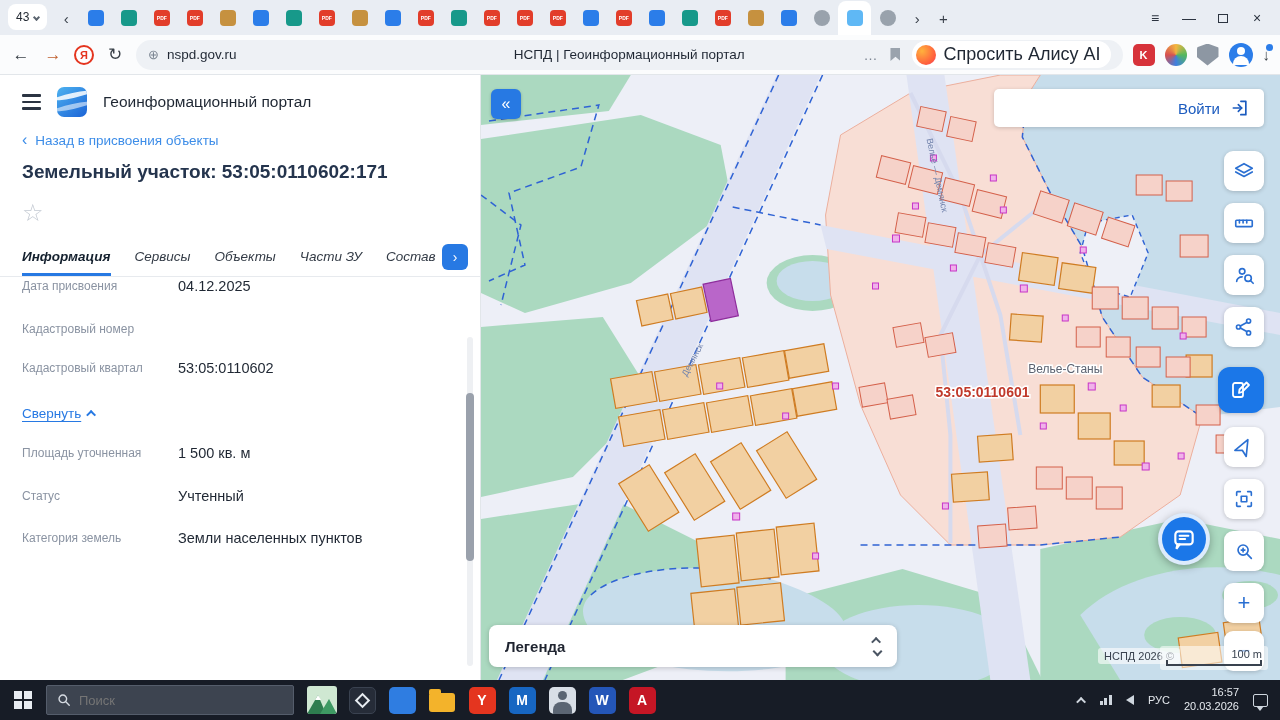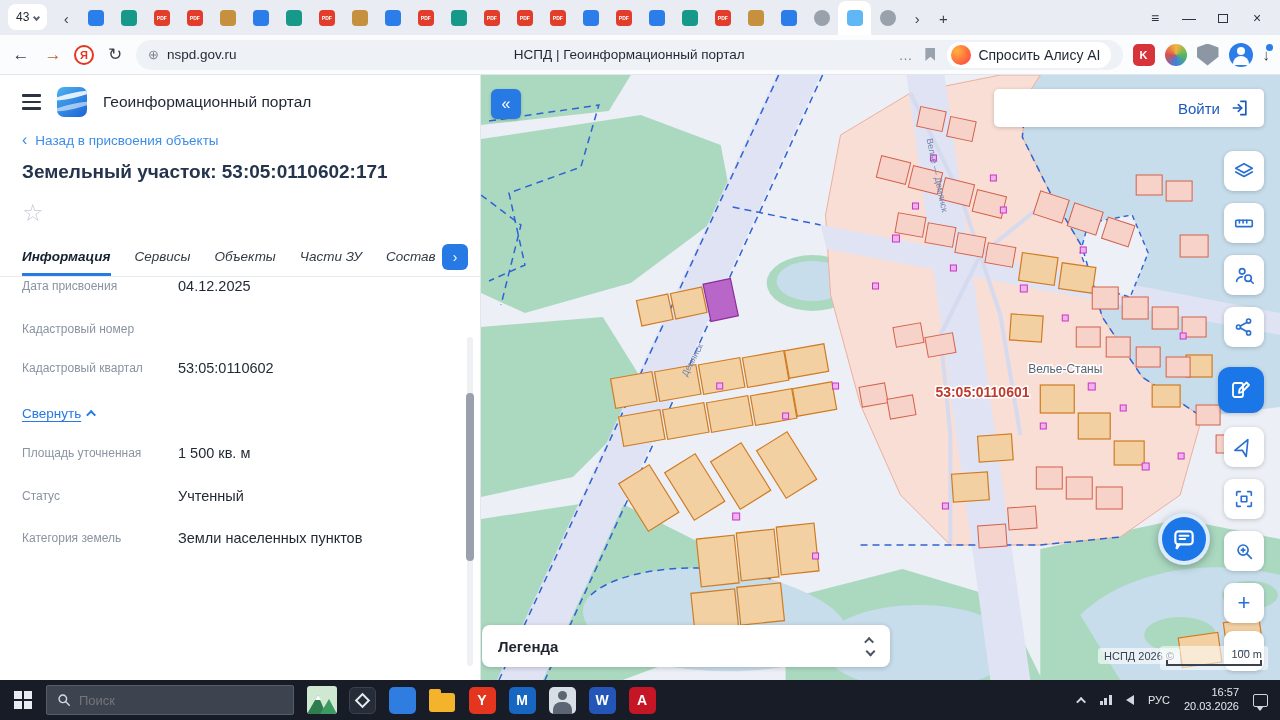--- a/index.html
+++ b/index.html
@@ -29,21 +29,21 @@
   .ya-circle { width:20px; height:20px; border-radius:50%; border:2px solid #e4351f; color:#e4351f; font-size:11px; font-weight:bold; display:flex; align-items:center; justify-content:center; background:#fff; }
   .url-pill { flex:1; height:30px; background:#eef1f5; border-radius:15px; display:flex; align-items:center; padding:0 12px; position:relative; gap:8px; }
   .site-info { color:#7b8592; font-size:13px; }
   .url-text { font-size:13.5px; color:#1f2733; }
   .page-title-center { position:absolute; left:0; right:0; text-align:center; font-size:13.5px; color:#1f2733; pointer-events:none; }
   .pill-right { margin-left:auto; display:flex; align-items:center; gap:12px; z-index:2; }
   .ellipsis { color:#7b8592; font-size:14px; letter-spacing:1px; }
   .flag-icon { width:10px; height:13px; background:#9aa3ad; clip-path:polygon(0 0,100% 0,100% 100%,50% 68%,0 100%); }
   .alice { display:flex; align-items:center; gap:7px; background:#fff; border-radius:14px; padding:3px 10px 3px 4px; }
   .alice-orb { width:20px; height:20px; border-radius:50%; background:radial-gradient(circle at 30% 30%, #ffb23d, #ff5c3d 70%, #e03d8f); }
-  .alice-label { font-size:14px; color:#1f2733; }
+  .alice-label { font-size:18px; color:#1f2733; }
   .ext-ic { width:22px; height:22px; border-radius:5px; display:flex; align-items:center; justify-content:center; font-size:11px; font-weight:bold; color:#fff; }
   .ext-k { background:#d7333b; }
   .ext-color { background:conic-gradient(#f4b63f,#53b85e,#3e7fe0,#d75050,#f4b63f); border-radius:50%; }
   .ext-shield { background:#8d97a3; clip-path:polygon(50% 0,100% 18%,100% 60%,50% 100%,0 60%,0 18%); }
   .profile-av { width:24px; height:24px; border-radius:50%; background:#2b7de9; position:relative; }
   .profile-av::before { content:""; position:absolute; left:8px; top:4px; width:8px; height:8px; border-radius:50%; background:#fff; }
   .profile-av::after { content:""; position:absolute; left:4px; top:13px; width:16px; height:9px; border-radius:8px 8px 0 0; background:#fff; }
   .dl-ic { font-size:15px; color:#3a4149; position:relative; }
   .dl-ic::after { content:""; position:absolute; right:-3px; top:-2px; width:7px; height:7px; border-radius:50%; background:#2b7de9; }
 
@@ -104,21 +104,21 @@
   .login-label { color:#1b5bbf; font-size:15px; }
   .mtoolbar { position:absolute; right:16px; top:0; bottom:0; width:46px; }
   .mbtn { position:absolute; right:0; width:40px; height:40px; background:#fff; border-radius:9px; box-shadow:0 1px 4px rgba(0,0,0,.2);
     display:flex; align-items:center; justify-content:center; color:#2a6fd2; font-size:22px; }
   .mbtn svg { stroke:#2a6fd2; fill:none; stroke-width:1.8; stroke-linecap:round; stroke-linejoin:round; }
   .mbtn.active { width:46px; height:46px; background:#1b77e8; border-radius:12px; }
   .mbtn.active svg { stroke:#fff; }
   .chat-btn { position:absolute; right:70px; bottom:115px; width:52px; height:52px; border-radius:50%; background:#1b77e8;
     border:4px solid rgba(255,255,255,.85); box-shadow:0 2px 8px rgba(0,0,0,.3); display:flex; align-items:center; justify-content:center; }
   .chat-btn svg { stroke:#fff; fill:none; stroke-width:2; stroke-linecap:round; }
-  .legend-bar { position:absolute; left:1px; bottom:13px; width:408px; height:42px; background:#fff; border-radius:8px;
+  .legend-bar { position:absolute; left:8px; bottom:13px; width:408px; height:42px; background:#fff; border-radius:8px;
     box-shadow:0 1px 5px rgba(0,0,0,.2); display:flex; align-items:center; padding:0 16px; }
   .legend-label { font-size:15px; font-weight:bold; color:#1f2430; }
   .legend-chevs { margin-left:auto; display:flex; flex-direction:column; gap:4px; color:#4b5563; }
   .attribution { position:absolute; right:100px; bottom:16px; font-size:11px; color:#39424f; background:rgba(255,255,255,.6);
     padding:2px 6px; border-radius:3px; }
   .scalebar { position:absolute; right:12px; bottom:10px; width:108px; background:rgba(255,255,255,.55); padding:2px 6px 4px; border-radius:3px; }
   .scale-label { font-size:11px; color:#39424f; text-align:right; display:block; }
   .scale-line { height:6px; border-bottom:2px solid #39424f; border-left:2px solid #39424f; border-right:2px solid #39424f; }
 
   

